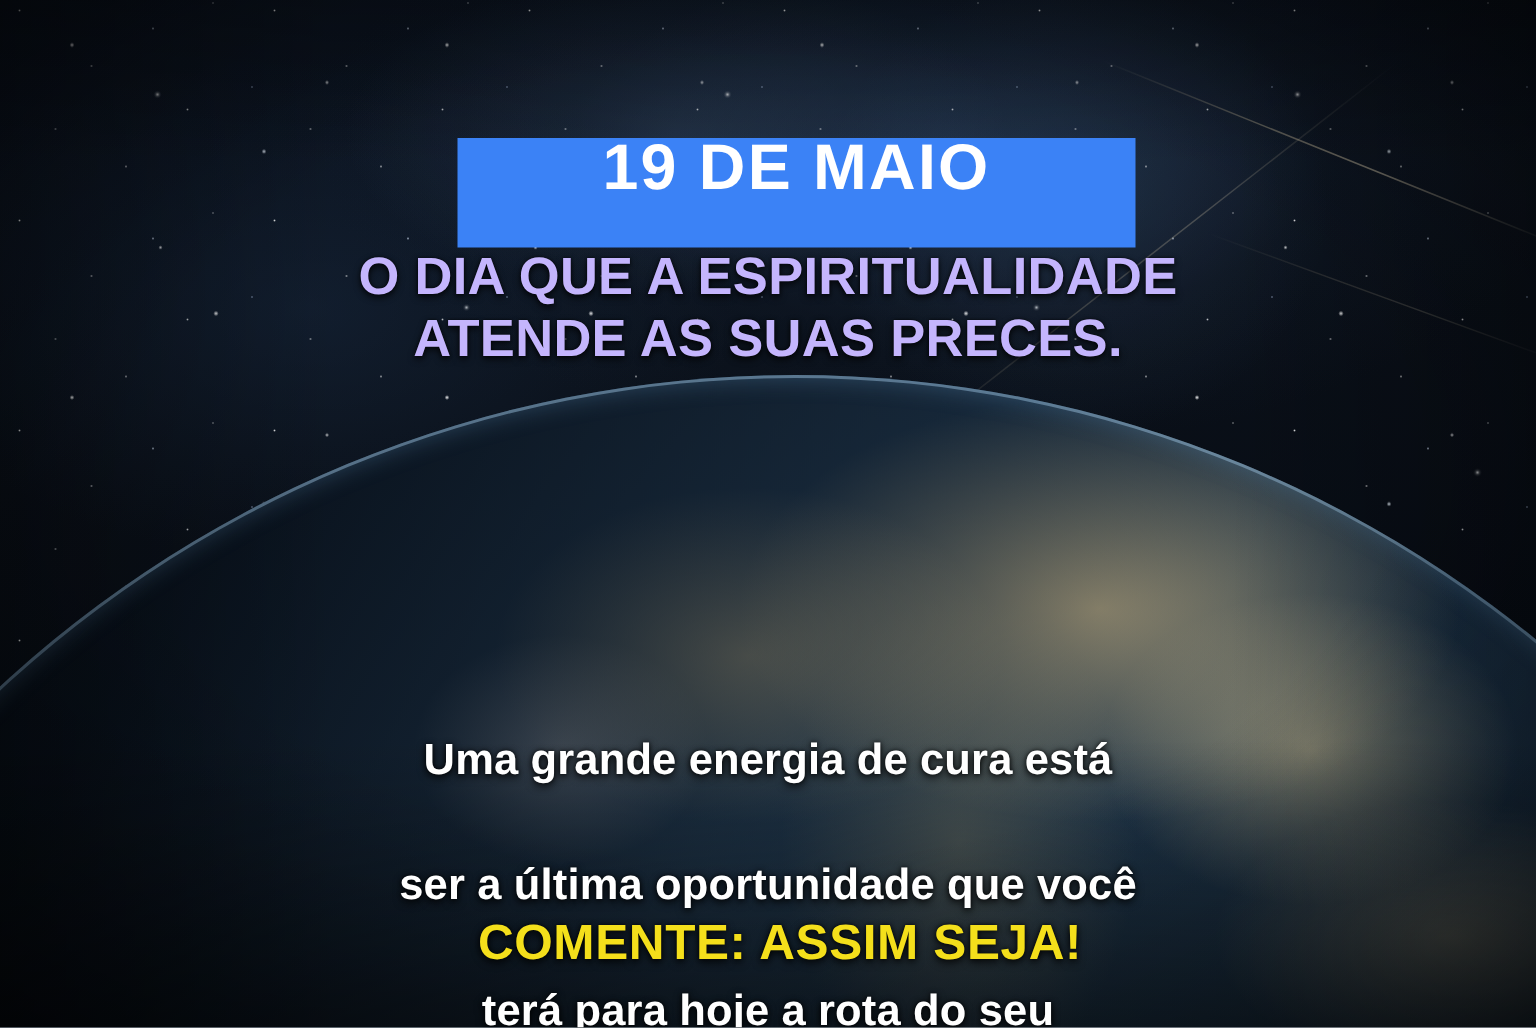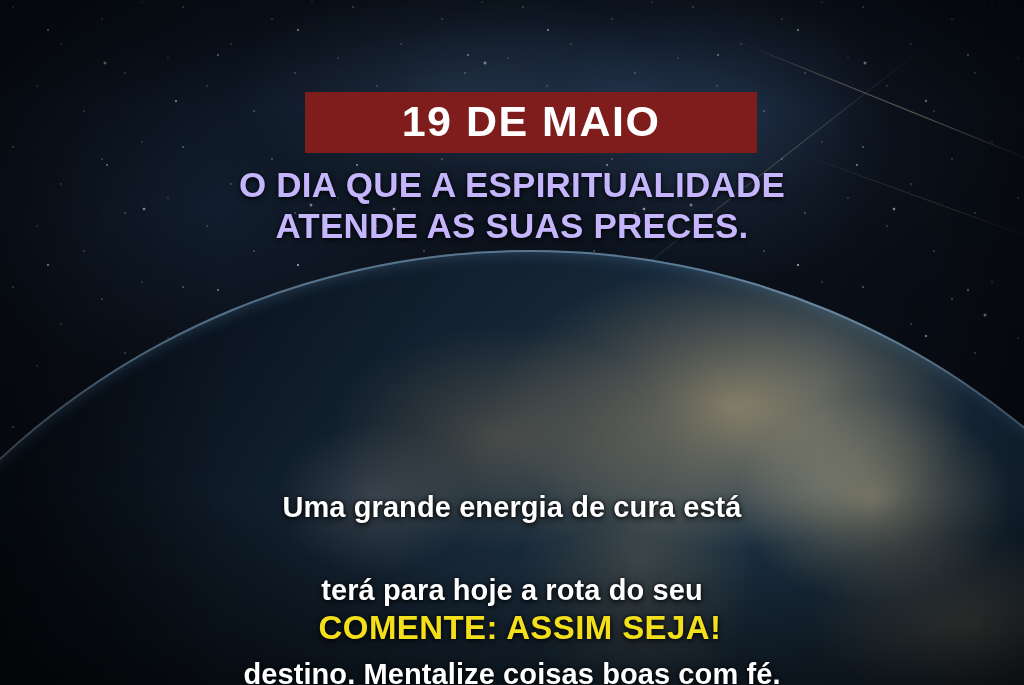--- a/index.html
+++ b/index.html
@@ -172,24 +172,24 @@
     position: absolute;
     inset: 0;
     z-index: 5;
   }
 
   .date-banner {
     position: absolute;
     left: 305px;
     top: 92px;
     width: 452px;
-    height: 61px;
-    background: #7f1d1d;
+    height: 73px;
+    background: #3b82f6;
     display: flex;
-    align-items: center;
+    align-items: flex-start;
     justify-content: center;
   }
   .date-banner-text {
     color: #ffffff;
     font-size: 43px;
     font-weight: 700;
     letter-spacing: 1.5px;
     line-height: 1;
     white-space: nowrap;
     transform: translateY(-1px);
@@ -272,20 +272,21 @@
       <span class="date-banner-text">19 DE MAIO</span>
     </div>
 
     <div class="headline">
       <span class="headline-line">O DIA QUE A ESPIRITUALIDADE</span>
       <span class="headline-line">ATENDE AS SUAS PRECES.</span>
     </div>
 
     <div class="body-copy">
       <span class="body-line">Uma grande energia de cura está</span>
+      <span class="body-line">ser a última oportunidade que você</span>
       <span class="body-line">terá para hoje a rota do seu</span>
       <span class="body-line">destino. Mentalize coisas boas com fé.</span>
     </div>
 
     <div class="cta">COMENTE: ASSIM SEJA!</div>
 
   </div>
 </div>
 
 </body></html>

